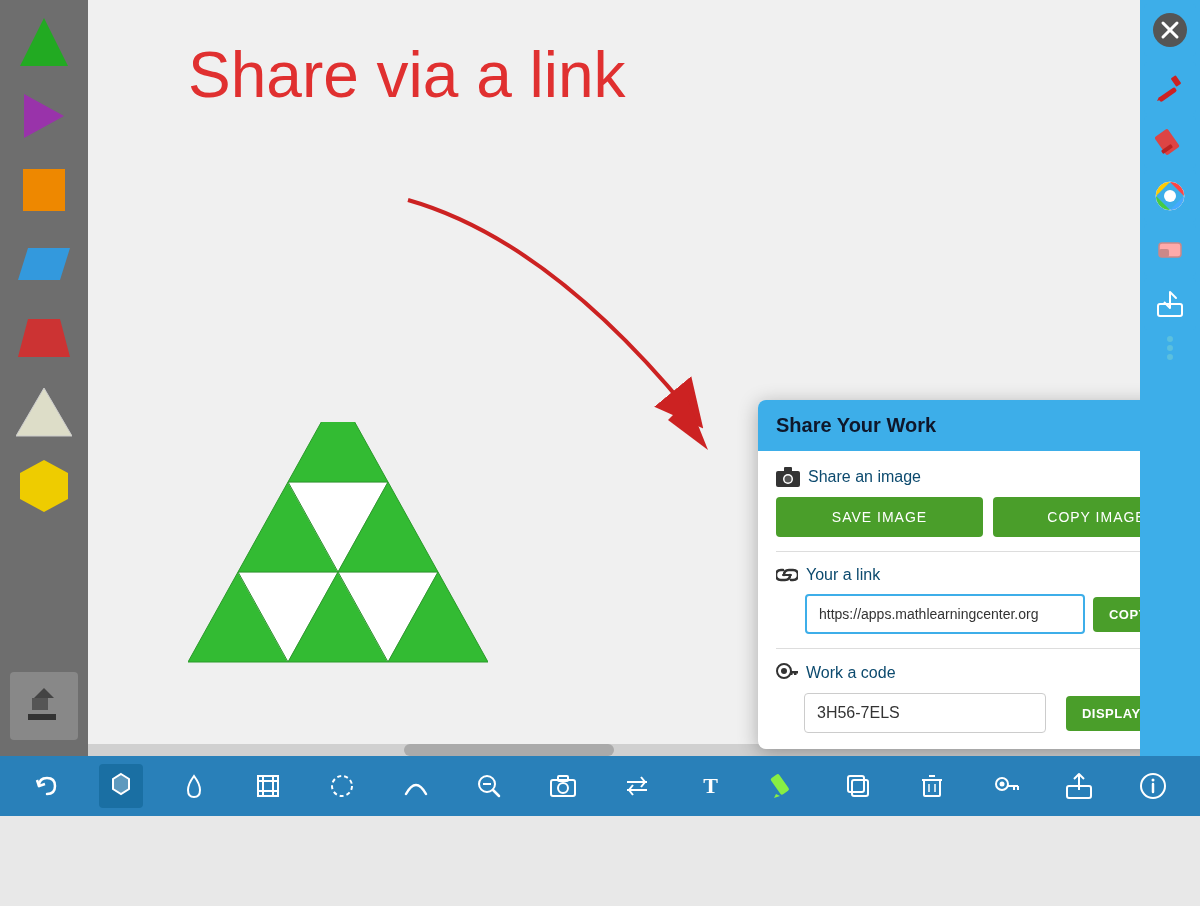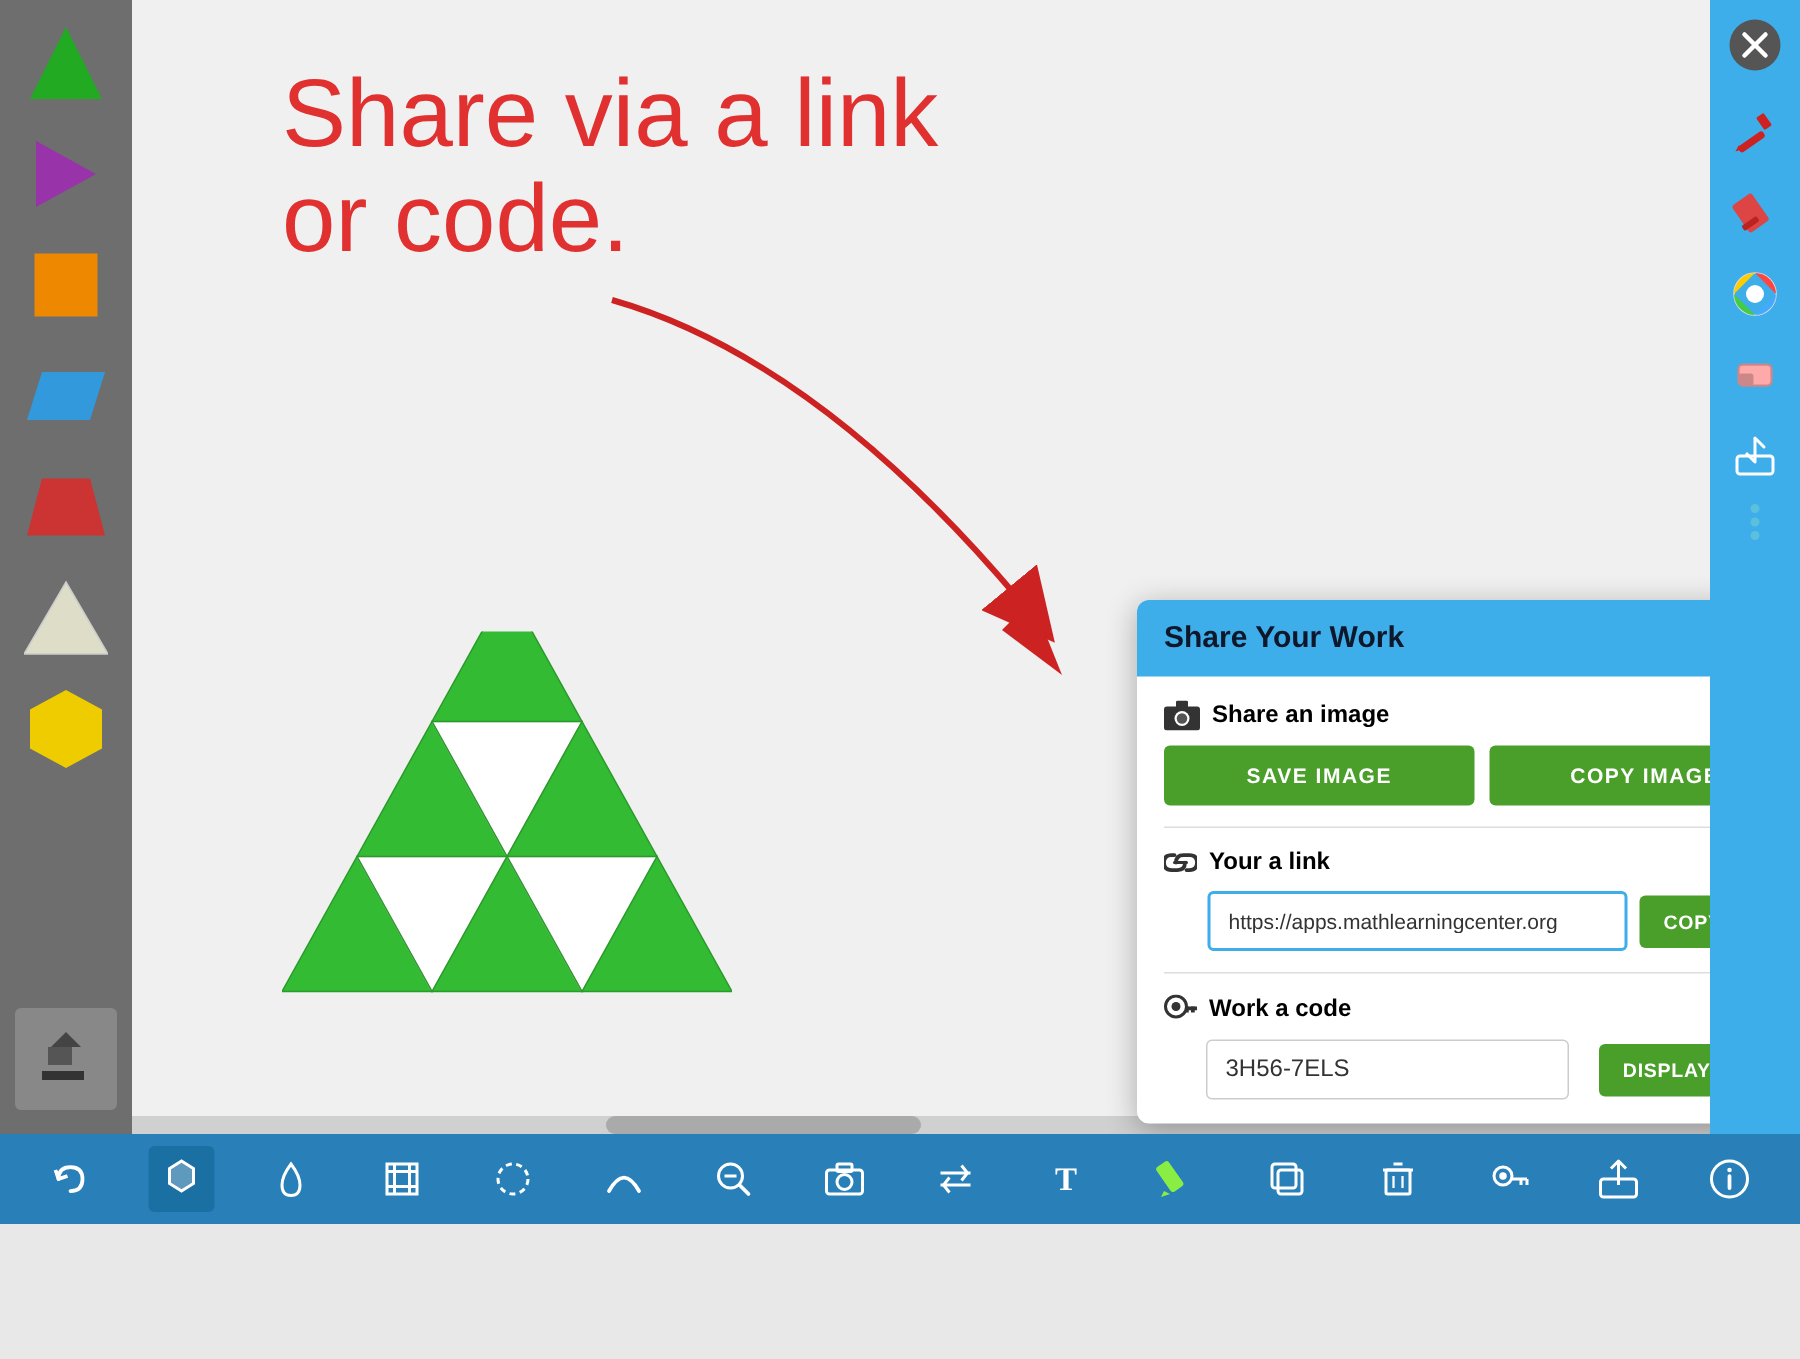--- a/index.html
+++ b/index.html
@@ -146,38 +146,37 @@
       justify-content: space-between;
     }
     .dialog-title {
       color: #0f172a;
       font-size: 20px;
       font-weight: bold;
     }
     .dialog-body { padding: 16px 18px; }
     .section-label {
       font-size: 16px;
-      color: #000000;
+      color: #0c4a6e;
       margin-bottom: 10px;
       display: flex;
       align-items: center;
       gap: 8px;
-      font-weight: bold;
     }
     .divider { border: none; border-top: 1px solid #ddd; margin: 14px 0; }
 
     .btn-row { display: flex; gap: 10px; margin-bottom: 4px; }
     .green-btn {
       background: #4a9e2a;
       color: white;
       border: none;
       border-radius: 4px;
       padding: 12px 20px;
       font-size: 14px;
-      font-weight: bold;
+      font-weight: normal;
       letter-spacing: 1px;
       cursor: pointer;
       flex: 1;
     }
     .green-btn-small {
       background: #4a9e2a;
       color: white;
       border: none;
       border-radius: 4px;
       padding: 10px 16px;
@@ -287,21 +286,20 @@
             <polygon points="10,12 20,2 30,12" fill="#444"></polygon>
           </svg>
         </div>
       </div>
     </div>
 
     <div class="canvas-area">
 
       <div class="share-text">
         <div>Share via a link</div>
-        <div>or code.</div>
       </div>
 
       <svg class="arrow-svg" width="420" height="280" viewBox="0 0 420 280">
         <defs>
           <marker id="arrowhead" markerWidth="12" markerHeight="12" refX="6" refY="6" orient="auto">
             <polygon points="0,0 12,6 0,12" fill="#cc2222"></polygon>
           </marker>
         </defs>
         <path d="M 60,20 Q 200,60 340,230" stroke="#cc2222" stroke-width="4" fill="none" marker-end="url(#arrowhead)"></path>
 

